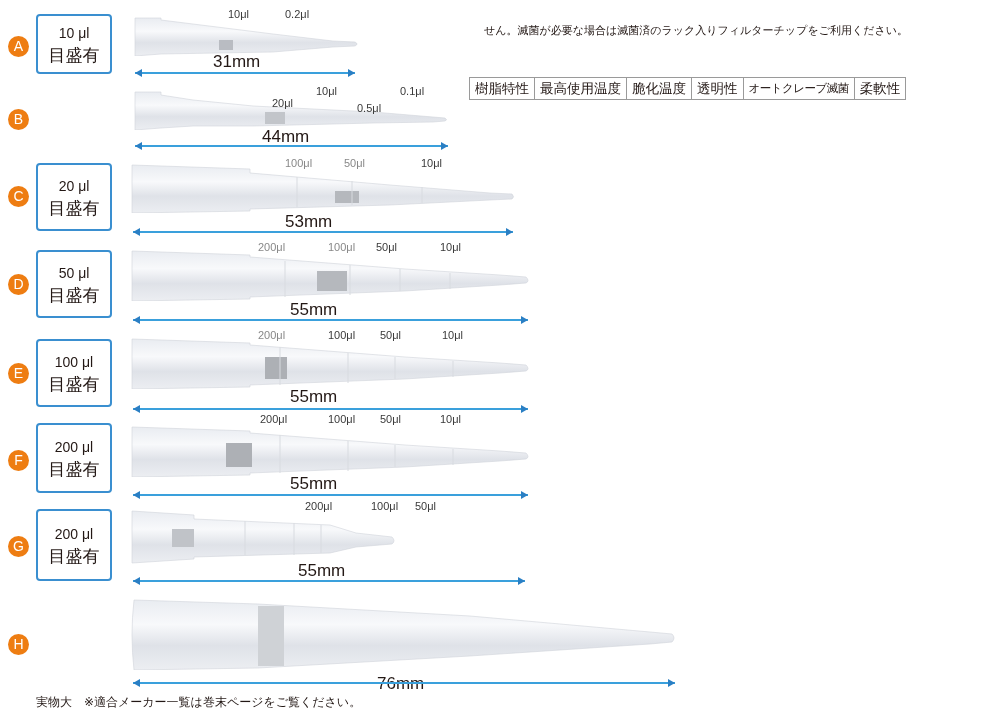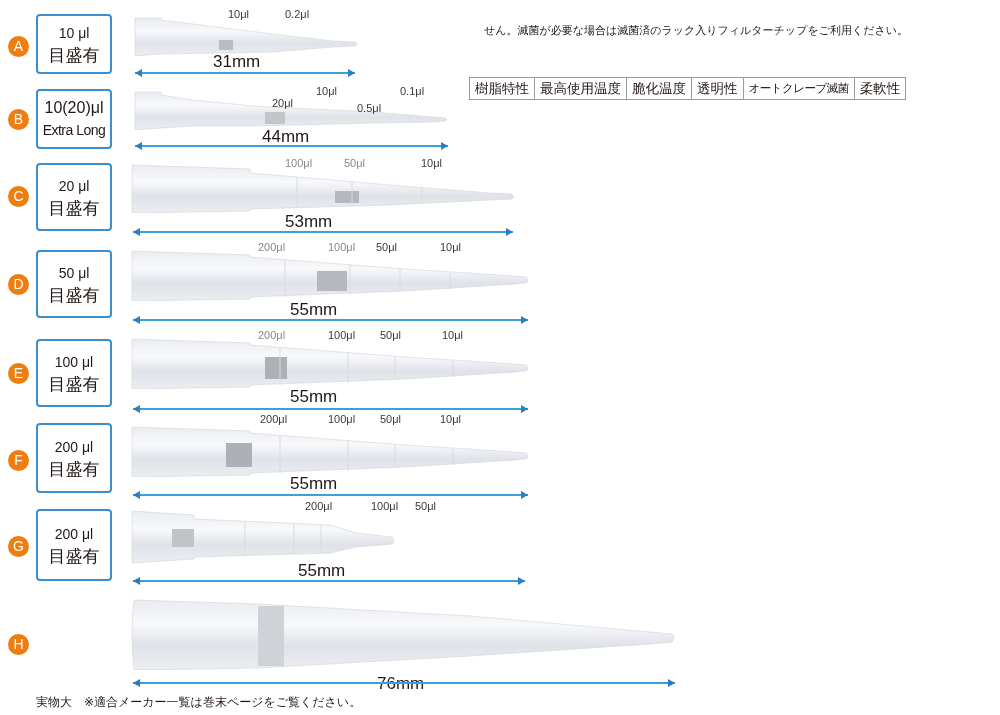--- a/index.html
+++ b/index.html
@@ -73,24 +73,20 @@
     <rect x="86" y="26" width="14" height="10" fill="#b9bcc2"></rect>
   </svg>
   <div class="grad" style="left:228px;top:8px">10μl</div>
   <div class="grad" style="left:285px;top:8px">0.2μl</div>
   <div class="mm" style="left:213px;top:52px">31mm</div>
   <div class="measure" style="left:135px;top:72px;width:220px"></div>
 </div>
 
 <div class="row" style="top:80px;height:75px">
   <div class="badge" style="top:29px">B</div>
-  <div class="label-box" style="top:9px;height:60px">
-    <div class="l1" style="font-size:16px">10(20)μl</div>
-    <div class="l2 en">Extra Long</div>
-  </div>
   <svg class="tip" style="left:133px;top:10px" width="315" height="40">
     <path d="M2,2 L28,2 L28,5 L60,10 L120,16 L240,22 L300,27 L312,28 Q315,30 312,31 L300,32 L240,33 L120,36 L60,36 L28,38 L2,40 Z" fill="url(#tipg)" stroke="#d0d4da" stroke-width="0.6"></path>
     <rect x="132" y="22" width="20" height="12" fill="#c2c5ca"></rect>
   </svg>
   <div class="grad" style="left:272px;top:17px">20μl</div>
   <div class="grad" style="left:316px;top:5px">10μl</div>
   <div class="grad" style="left:357px;top:22px">0.5μl</div>
   <div class="grad" style="left:400px;top:5px">0.1μl</div>
   <div class="mm" style="left:262px;top:47px">44mm</div>
   <div class="measure" style="left:135px;top:65px;width:313px"></div>

